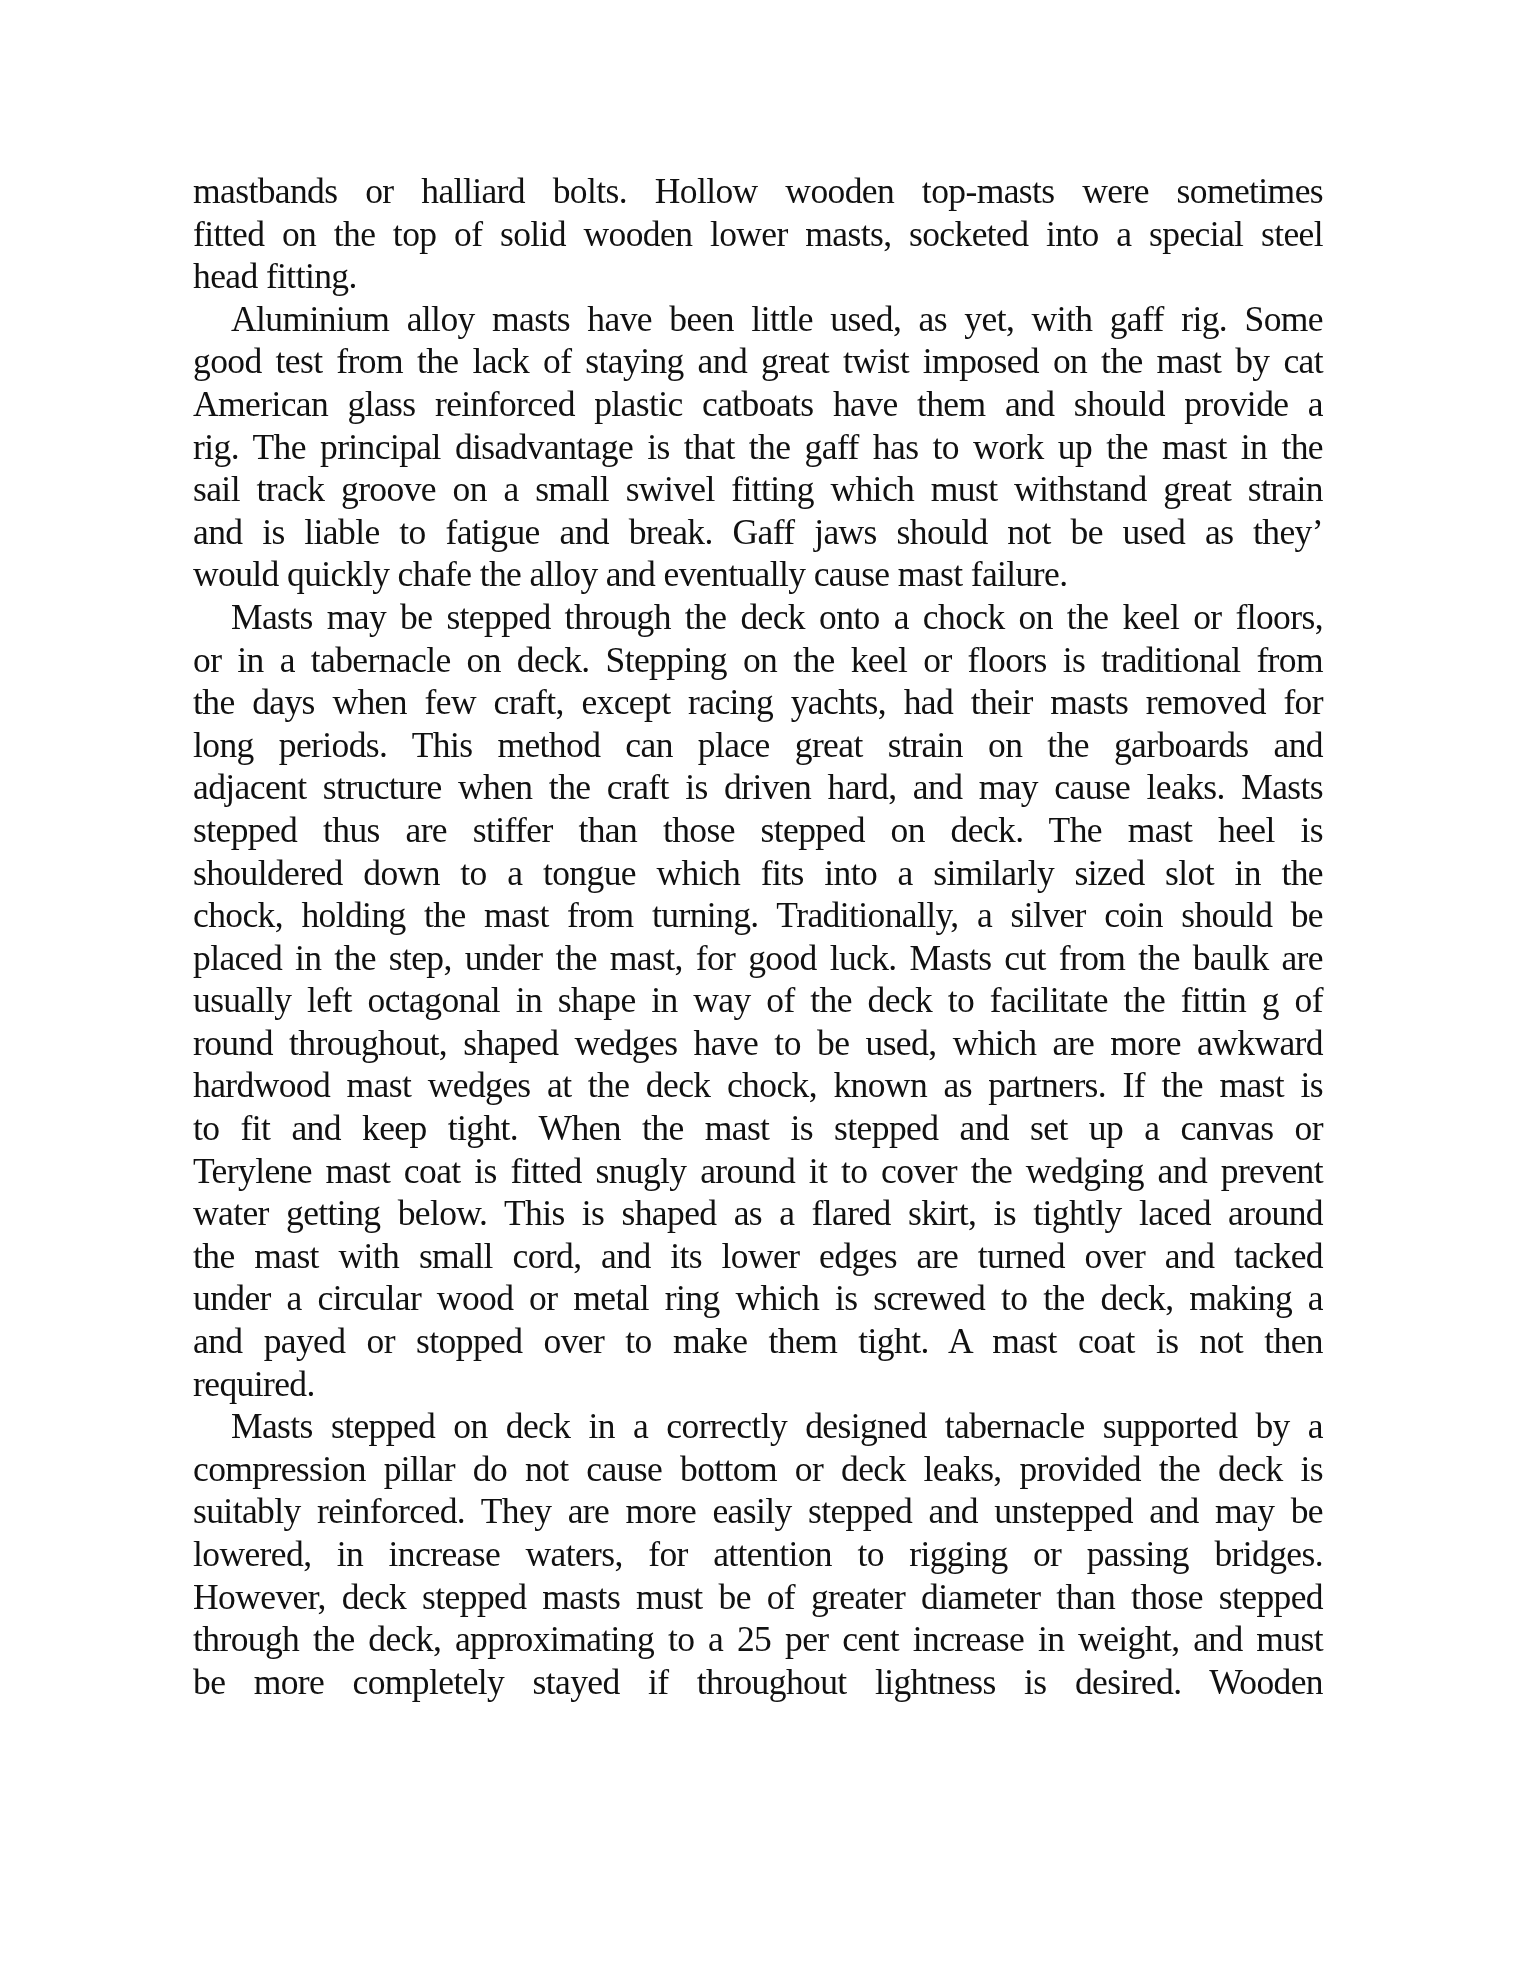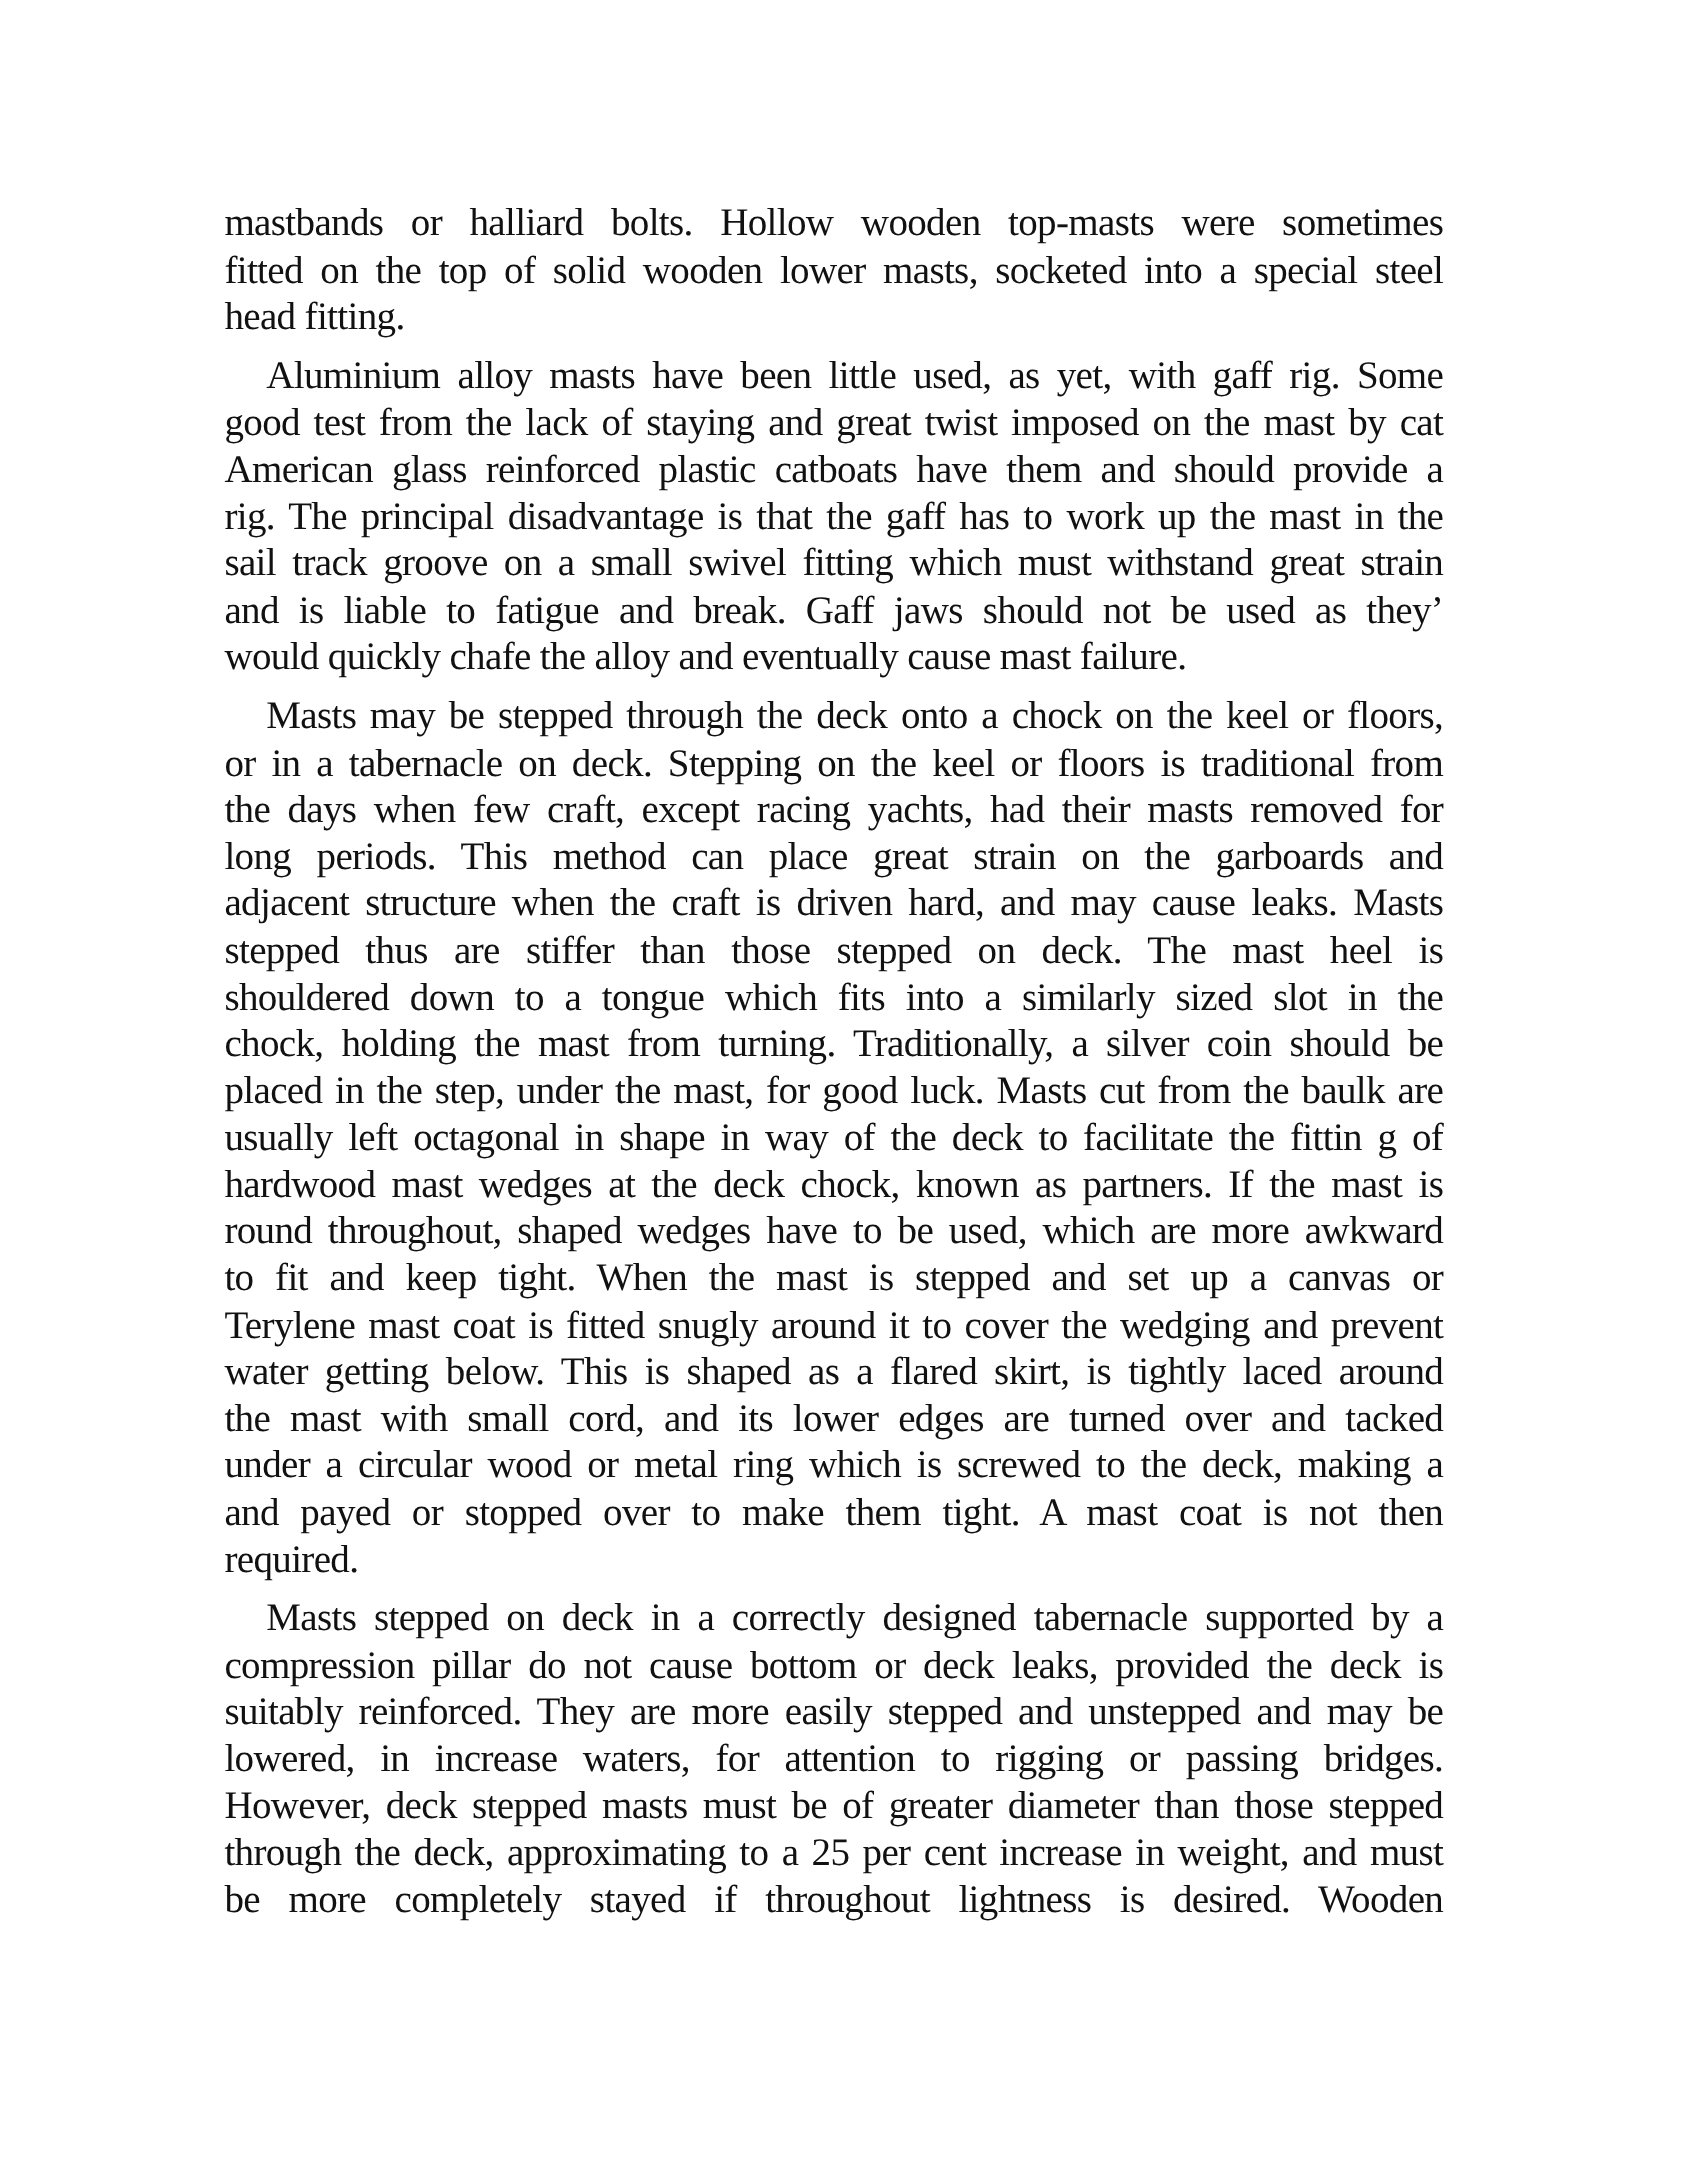--- a/index.html
+++ b/index.html
@@ -18,21 +18,21 @@
       left: 193px;
       top: 170px;
       width: 1130px;
       color: #111111;
       font-family: "Liberation Serif", "DejaVu Serif", serif;
       font-size: 35.5px;
       line-height: 42.6px;
       letter-spacing: -0.6px;
     }
     .para {
-      margin: 11px;
+      margin: 0;
       padding: 0;
     }
     .line {
       display: block;
       height: 42.6px;
       white-space: nowrap;
       text-align: justify;
       text-align-last: justify;
     }
     .line.last {
@@ -68,22 +68,22 @@
     <span class="line indent">Masts may be stepped through the deck onto a chock on the keel or floors,</span>
     <span class="line">or in a tabernacle on deck. Stepping on the keel or floors is traditional from</span>
     <span class="line">the days when few craft, except racing yachts, had their masts removed for</span>
     <span class="line">long periods. This method can place great strain on the garboards and</span>
     <span class="line">adjacent structure when the craft is driven hard, and may cause leaks. Masts</span>
     <span class="line">stepped thus are stiffer than those stepped on deck. The mast heel is</span>
     <span class="line">shouldered down to a tongue which fits into a similarly sized slot in the</span>
     <span class="line">chock, holding the mast from turning. Traditionally, a silver coin should be</span>
     <span class="line">placed in the step, under the mast, for good luck. Masts cut from the baulk are</span>
     <span class="line">usually left octagonal in shape in way of the deck to facilitate the fittin g of</span>
+    <span class="line">round throughout, shaped wedges have to be used, which are more awkward</span>
     <span class="line">hardwood mast wedges at the deck chock, known as partners. If the mast is</span>
-    <span class="line">round throughout, shaped wedges have to be used, which are more awkward</span>
     <span class="line">to fit and keep tight. When the mast is stepped and set up a canvas or</span>
     <span class="line">Terylene mast coat is fitted snugly around it to cover the wedging and prevent</span>
     <span class="line">water getting below. This is shaped as a flared skirt, is tightly laced around</span>
     <span class="line">the mast with small cord, and its lower edges are turned over and tacked</span>
     <span class="line">under a circular wood or metal ring which is screwed to the deck, making a</span>
     <span class="line">and payed or stopped over to make them tight. A mast coat is not then</span>
     <span class="line last">required.</span>
   </p>
 
   <p class="para">

